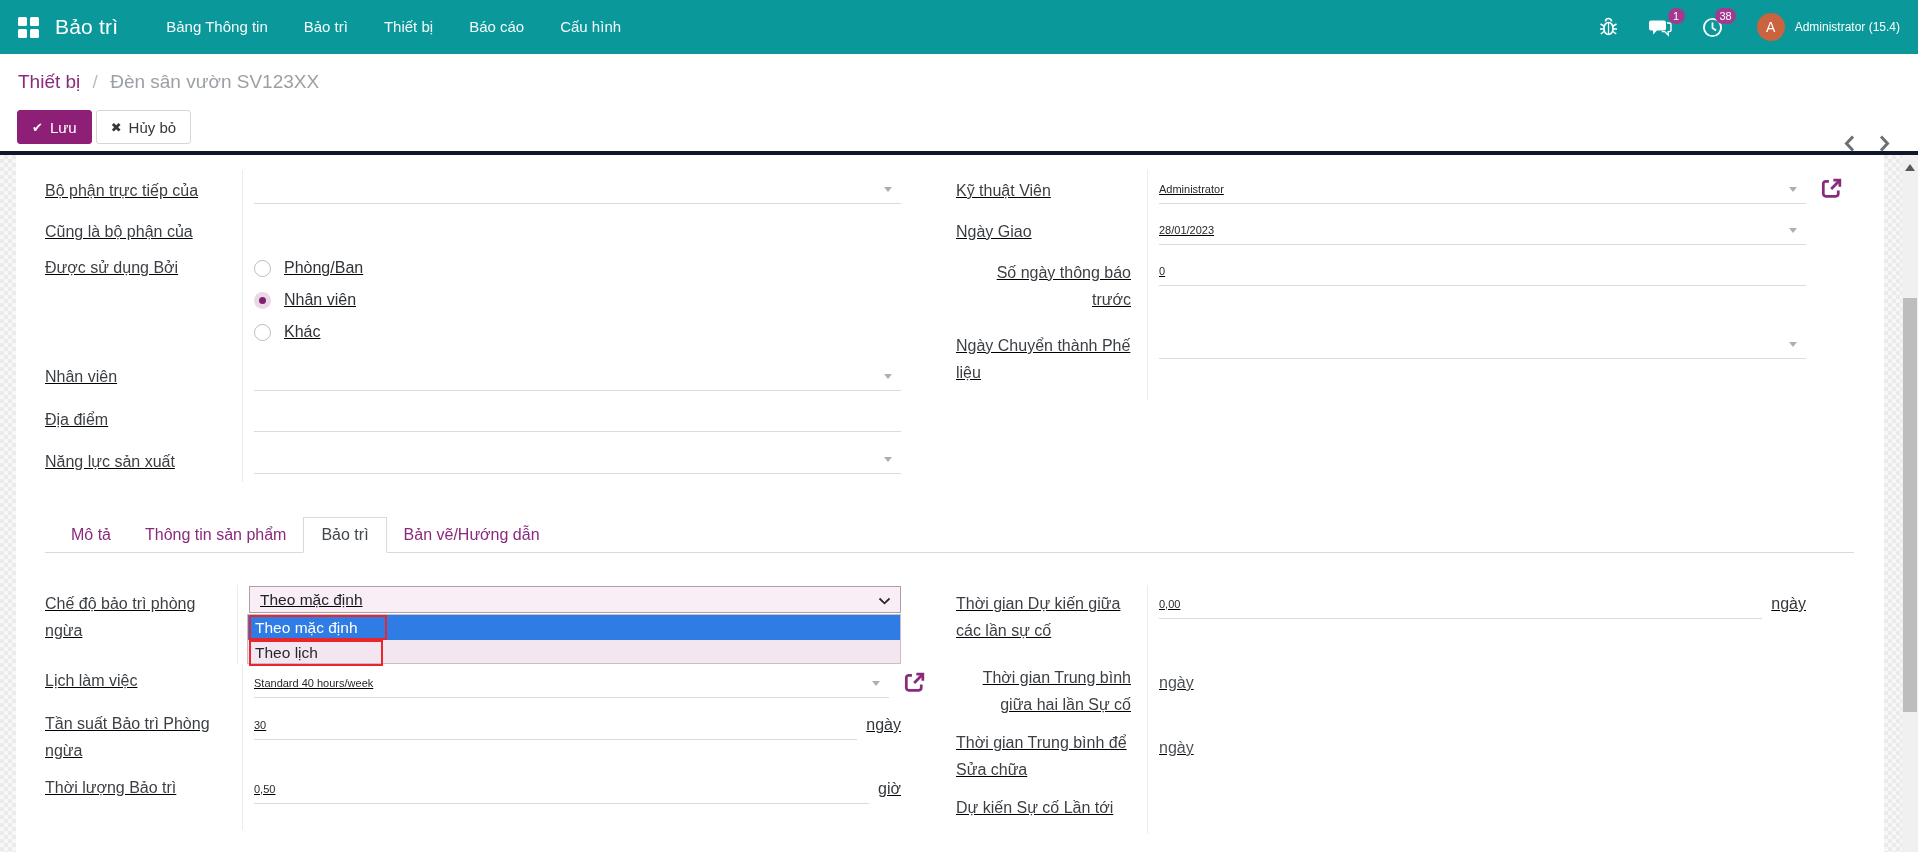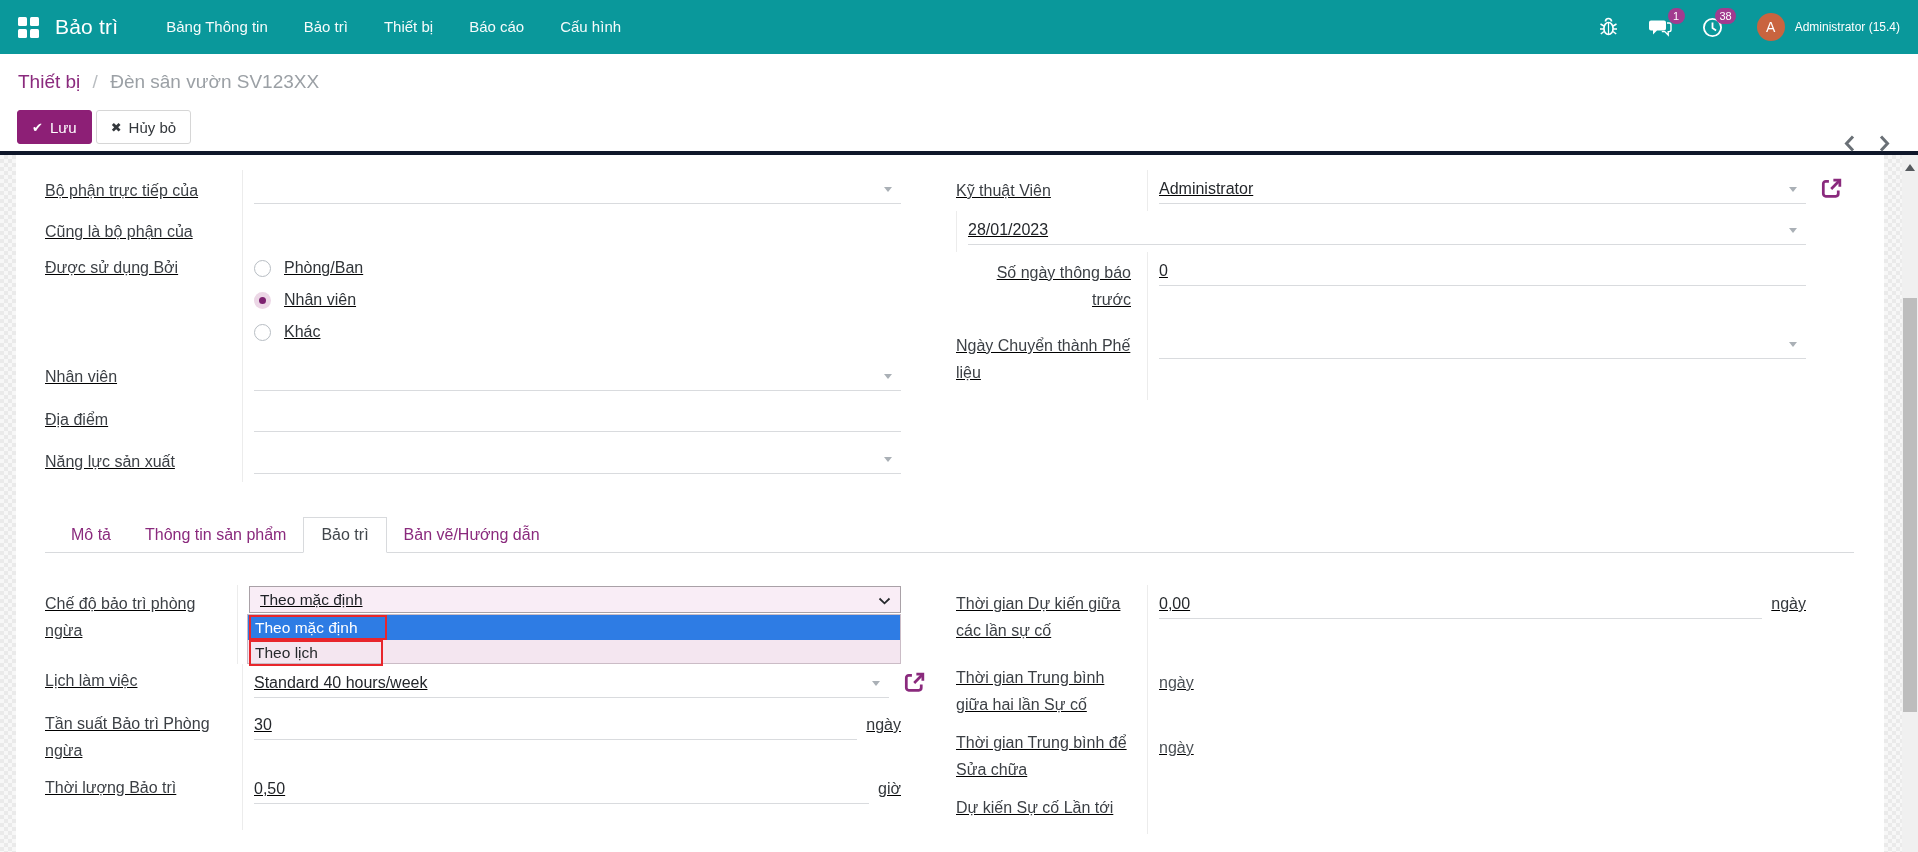--- a/index.html
+++ b/index.html
@@ -50,21 +50,21 @@
            border-left:5px solid transparent; border-right:5px solid transparent; border-bottom:7px solid #565a5e; cursor:pointer; }
   .sb-thumb { position:absolute; top:143px; left:1px; width:14px; height:414px; background:#bdbdbd; cursor:pointer; }
 
   
   .grp { position:absolute;text-decoration:underline; }
   .row { display:flex; position:relative; }
   .lab { width:197px; padding-right:16px; color:#3b3f44; font-size:16px; line-height:27px; }
   .lab-c { display:flex; align-items:center; }
   .val { flex:1; border-left:1px solid #ececec; padding-left:11px; position:relative; display:flex; }
   .field { flex:1; height:30px; margin-top:4px; border-bottom:1px solid #d9dbde; position:relative;
-           display:flex; align-items:center; font-size:16px; color:#25282c; cursor:text; }
+           display:flex; align-items:center; font-size:11px; color:#25282c; cursor:text; }
   .field.nounderline { border-bottom:none; }
   .caret { position:absolute; right:9px; top:13px; width:0; height:0;
            border-left:4.5px solid transparent; border-right:4.5px solid transparent; border-top:5px solid #aab0b6; }
   .ext { position:absolute; right:-37px; top:3px; cursor:pointer; }
   .sfx { margin:4px 0 0 9px; height:30px; display:flex; align-items:center; font-size:16px; color:#33373b; white-space:nowrap; }
   .ro-val { margin-top:4px; height:30px; display:flex; align-items:center; font-size:16px; color:#4d5257; }
 
   
   .radio-line { display:flex; align-items:center; height:32px; cursor:pointer; }
   .radio { width:17px; height:17px; border-radius:50%; border:1px solid #b7bdc3; background:#fff; position:relative; flex:none; }
@@ -249,20 +249,21 @@
                 <svg width="23" height="23" viewBox="0 0 16 16">
                   <path d="M6.2 3 H4 a1.7 1.7 0 0 0 -1.7 1.7 v7 A1.7 1.7 0 0 0 4 13.4 h7 a1.7 1.7 0 0 0 1.7 -1.7 V9.4" fill="none" stroke="#8a2a7d" stroke-width="1.9"></path>
                   <path d="M9.3 2.2 h4.5 v4.5" fill="none" stroke="#8a2a7d" stroke-width="1.9"></path>
                   <path d="M13.4 2.6 L7.8 8.3" fill="none" stroke="#8a2a7d" stroke-width="1.9"></path>
                 </svg>
               </span>
             </div>
           </div>
         </div>
         <div class="row" style="height:41px;">
+          <div class="lab lab-c" style="width:191px;">Ngày Giao</div>
           <div class="val">
             <div class="field">
               <span>28/01/2023</span>
               <span class="caret"></span>
             </div>
           </div>
         </div>
         <div class="row" style="height:73px;text-align:right;">
           <div class="lab lab2" style="width:191px; padding-top:7px;">Số ngày thông báo trước</div>
           <div class="val">
@@ -348,21 +349,21 @@
       <div class="grp" style="left:940px; top:430px; width:850px;">
         <div class="row" style="height:79px;">
           <div class="lab lab2" style="width:191px; padding-top:5px;">Thời gian Dự kiến giữa các lần sự cố</div>
           <div class="val">
             <div class="field">
               <span>0,00</span>
             </div>
             <div class="sfx">ngày</div>
           </div>
         </div>
-        <div class="row" style="height:65px;">
+        <div class="row" style="height:65px;text-align:right;">
           <div class="lab lab2" style="width:191px;">Thời gian Trung bình giữa hai lần Sự cố</div>
           <div class="val">
             <div class="ro-val">ngày</div>
           </div>
         </div>
         <div class="row" style="height:65px;">
           <div class="lab lab2" style="width:191px;">Thời gian Trung bình để Sửa chữa</div>
           <div class="val">
             <div class="ro-val">ngày</div>
           </div>

